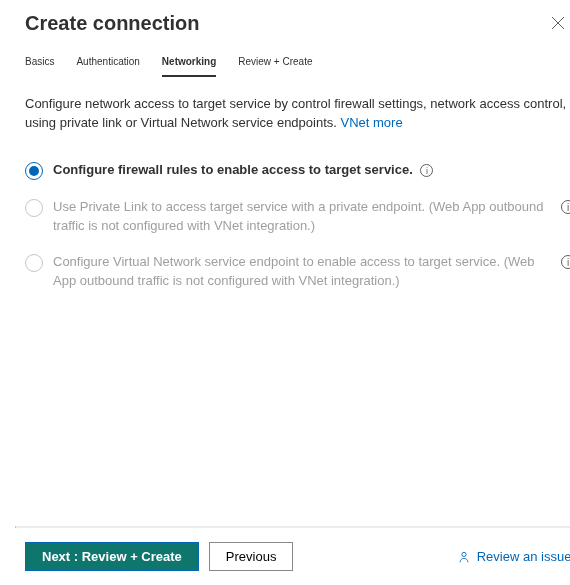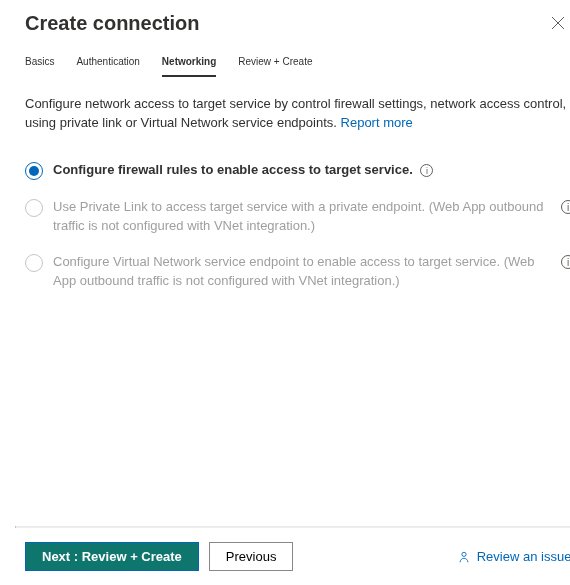--- a/index.html
+++ b/index.html
@@ -208,21 +208,21 @@
   <div class="tabs">
     <div class="tab">Basics</div>
     <div class="tab">Authentication</div>
     <div class="tab active">Networking</div>
     <div class="tab">Review + Create</div>
   </div>
 
   <div class="content">
     <div class="desc">
       <span>Configure network access to target service by control firewall settings, network access control, using private link or Virtual Network service endpoints.</span>
-      <a class="link">Report more</a>
+      <a class="link">VNet more</a>
     </div>
 
     <div class="options">
 
       <div class="option">
         <div class="radio selected">
             <div class="dot"></div>
           </div>
         <div class="option-label selected">
           <span>Configure firewall rules to enable access to target service.</span>

